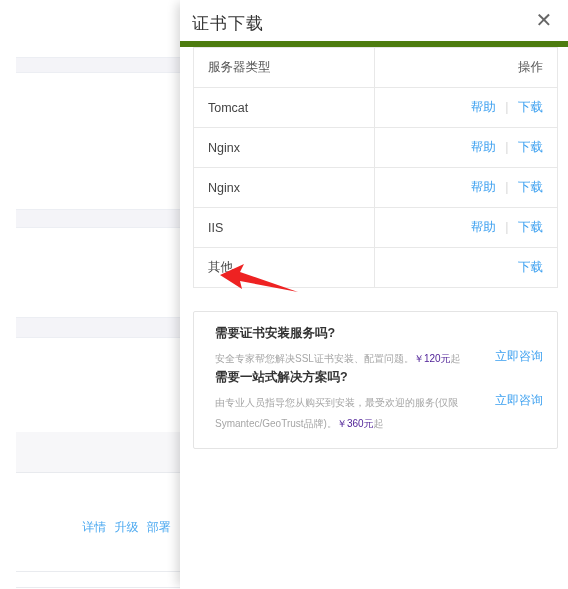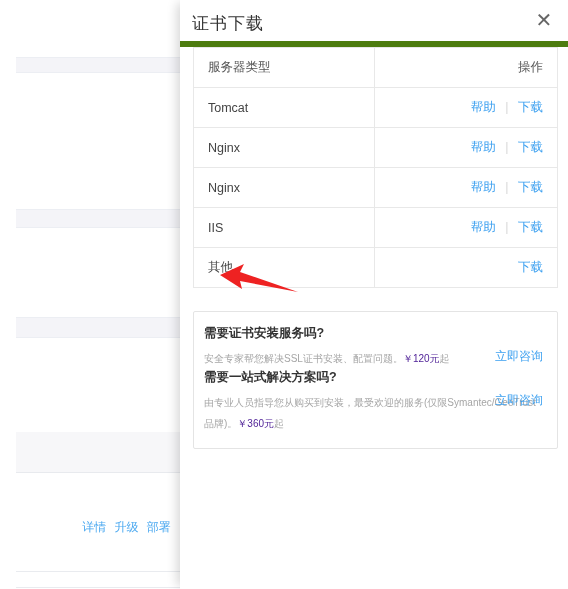--- a/index.html
+++ b/index.html
@@ -71,21 +71,21 @@
   .lnk { color: #3ca0f0; cursor: pointer; font-size: 12.5px; }
   .sep { color: #d9d9d9; margin: 0 6px; }
 
   
   .arrow { position: absolute; left: 214px; top: 262px; pointer-events: none; }
 
   
   .promo {
     width: 365px; margin-top: 23px;
     border: 1px solid #e4e4e4; border-radius: 2px;
-    padding: 13px 14px 14px 10px;
+    padding: 13px 14px 14px 21px;
   }
   .promo-item + .promo-item { margin-top: 0; }
   .promo-title { font-size: 12.5px; font-weight: bold; color: #333; margin-bottom: 6px; }
   .promo-row { position: relative; }
   .promo-desc {
     font-size: 10px; color: #a6a6a6; line-height: 20px;
     width: 260px; display: inline;
   }
   .price { color: #4c1d95; }
   .cta {

